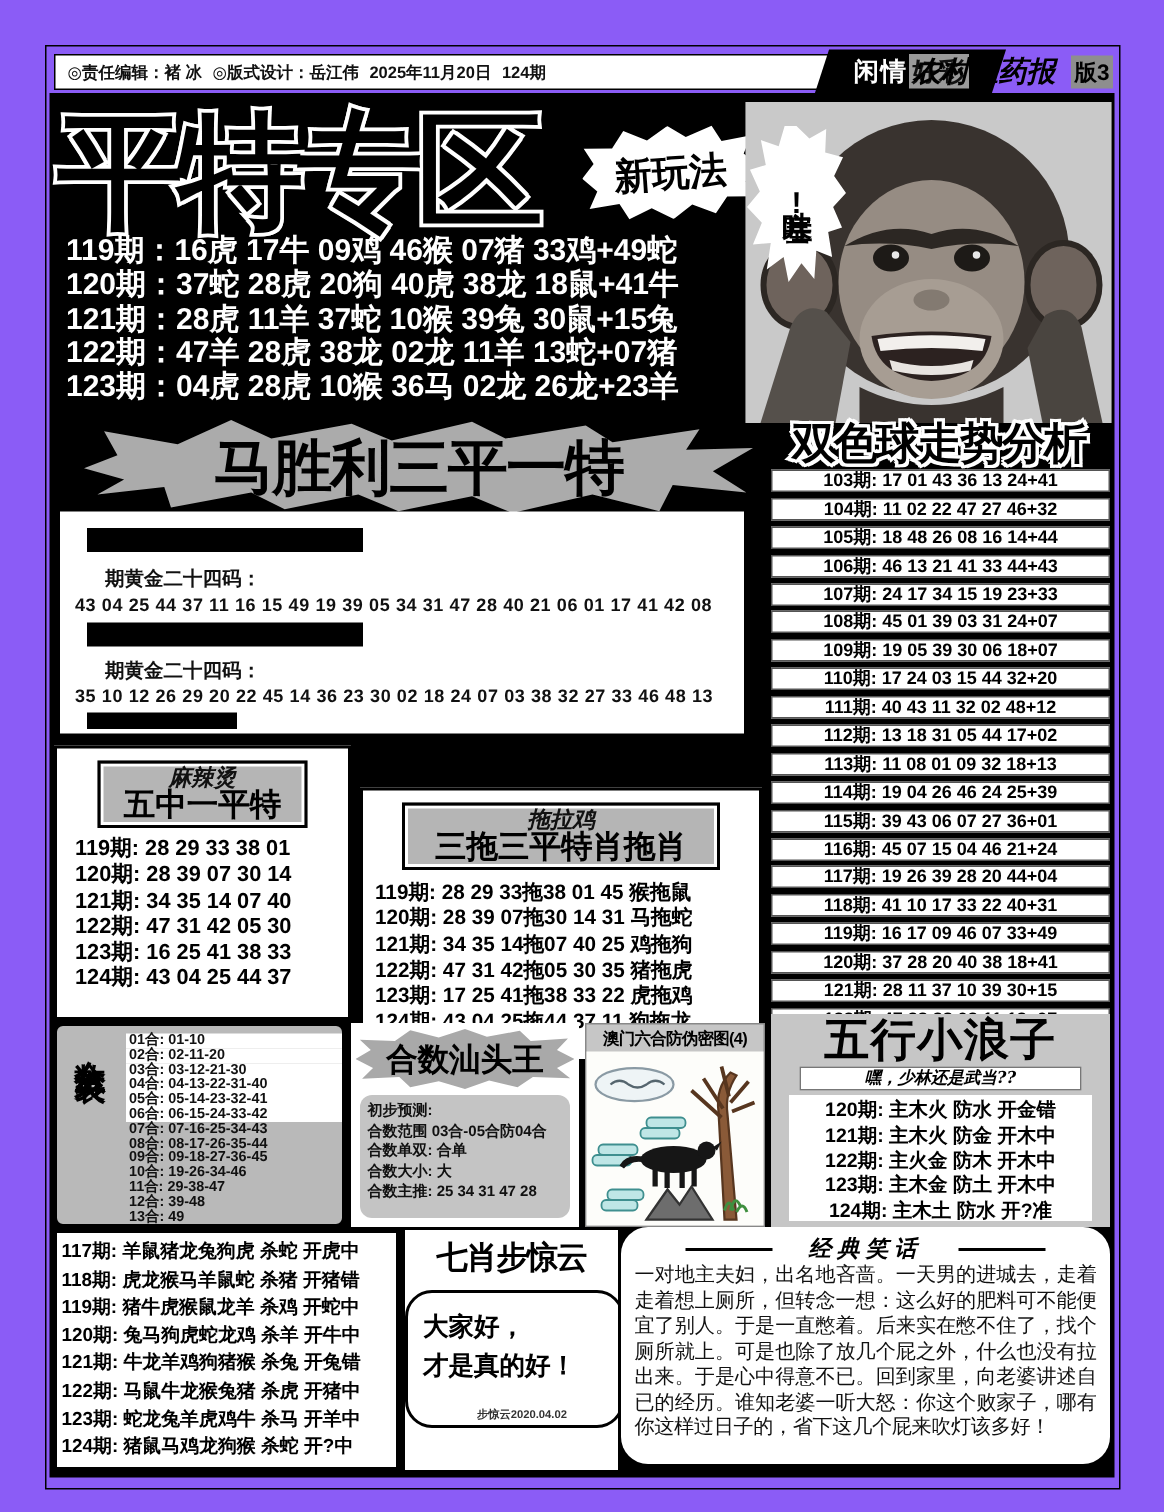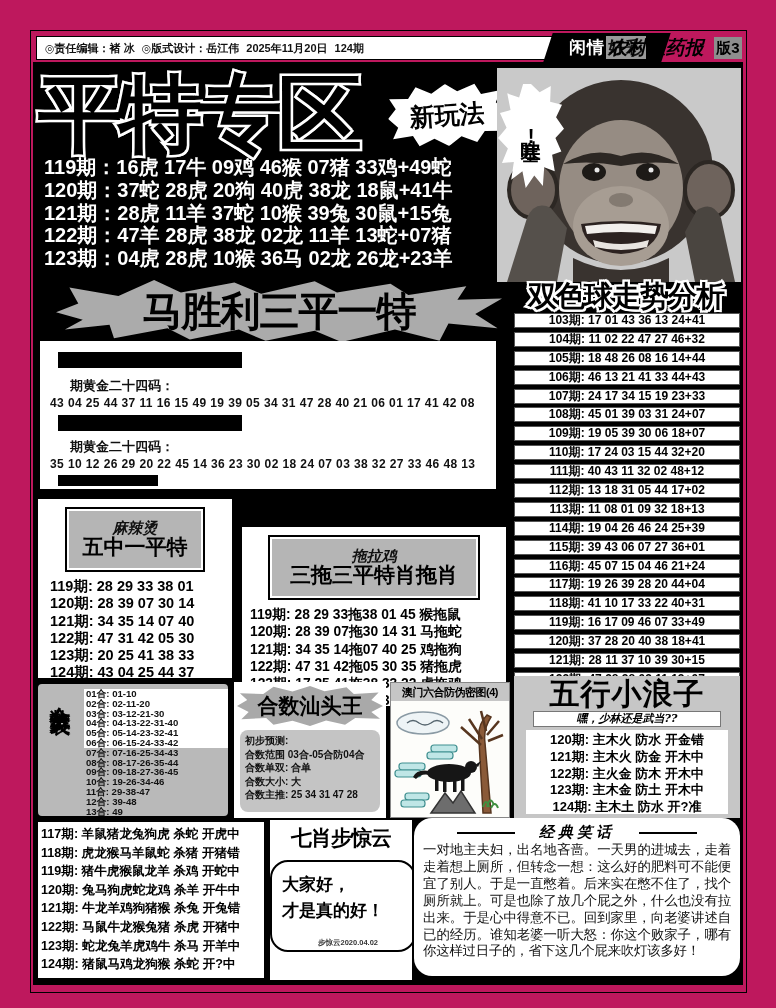--- a/index.html
+++ b/index.html
@@ -1,17 +1,17 @@
 <!DOCTYPE html>
 <html><head>
 <meta charset="utf-8">
 <style>
   html,body{margin:0;padding:0;background:#fff;}
   body{font-family:"Liberation Sans","DejaVu Sans",sans-serif;}
-  #page{position:relative;width:776px;height:1008px;background:#be185d;overflow:hidden;}
+  #page{position:relative;width:776px;height:1008px;background:#8b5cf6;overflow:hidden;}
   .abs{position:absolute;}
   #frame{left:30px;top:30px;width:715px;height:961px;border:1px solid #000;}
   
   #hdr-strip{left:36px;top:36px;width:530px;height:24px;border:1px solid #000;background:#fff;
     display:flex;align-items:center;font-size:11px;font-weight:bold;color:#111;padding-left:8px;box-sizing:border-box;}
   #hdr-strip span{margin-right:7px;white-space:nowrap;}
   #hdr-banner{left:548px;top:33px;width:118px;height:29px;background:#000;transform:skewX(-18deg);
     display:flex;align-items:center;justify-content:center;}
   #hdr-banner .inner{transform:skewX(18deg);display:flex;align-items:center;gap:1px;}
   #hdr-banner .w1{color:#fff;font-size:17px;font-weight:bold;letter-spacing:1px;}
@@ -48,21 +48,21 @@
     clip-path:polygon(0% 52%,5% 38%,3% 12%,14% 26%,22% 0%,28% 20%,40% 4%,46% 22%,58% 2%,63% 20%,75% 6%,79% 24%,92% 10%,90% 32%,100% 30%,94% 55%,99% 78%,88% 70%,86% 98%,76% 80%,64% 100%,58% 82%,47% 98%,41% 80%,30% 96%,25% 78%,13% 94%,12% 72%,2% 80%,6% 64%);}
   #gold-box{left:40px;top:341px;width:456px;height:148px;background:#fff;border-radius:0;}
   .redact{position:absolute;background:#000;}
   .gold-label{position:absolute;font-size:13px;font-weight:bold;color:#111;white-space:nowrap;}
   .gold-codes{position:absolute;font-size:12px;font-weight:bold;color:#111;white-space:nowrap;letter-spacing:0.4px;}
   
   .panel{background:#fff;border:2px solid #000;box-sizing:border-box;}
   #mlt-box{left:36px;top:497px;width:198px;height:183px;}
   #tlj-box{left:240px;top:525px;width:268px;height:183px;}
   .panel-head{margin:8px auto 6px auto;background:#b5b5b5;border:2px solid #000;box-shadow:0 0 0 2px #fff inset;
-    text-align:center;padding:12px 4px;}
+    text-align:center;padding:2px 4px;}
   .script-t{font-family:"DejaVu Serif","Liberation Serif",serif;font-style:italic;font-weight:bold;font-size:15px;color:#111;line-height:15px;}
   .head-main{font-size:21px;font-weight:900;color:#000;line-height:22px;white-space:nowrap;}
   .panel-rows{font-size:14.5px;font-weight:bold;color:#000;line-height:17.3px;white-space:nowrap;padding-left:12px;}
   
   #heshu-box{left:36px;top:682px;width:194px;height:136px;background:#b9b9b9;border:2px solid #000;border-radius:6px;box-sizing:border-box;}
   #heshu-title{position:absolute;left:8px;top:6px;height:124px;writing-mode:vertical-rl;text-orientation:upright;
     font-family:"DejaVu Serif","Liberation Serif",serif;font-weight:bold;font-size:21px;letter-spacing:2px;color:#000;}
   #heshu-rows{position:absolute;left:46px;top:5px;width:144px;font-size:9.6px;font-weight:bold;color:#111;line-height:9.8px;white-space:nowrap;}
   #heshu-rows div{padding:0 2px;}
   #heshu-rows div.hl{background:#fff;}
@@ -165,21 +165,21 @@
   <div class="abs panel" id="mlt-box">
     <div class="panel-head" style="width:128px;">
       <div class="script-t">麻辣烫</div>
       <div class="head-main">五中一平特</div>
     </div>
     <div class="panel-rows">
       <div>119期: 28 29 33 38 01</div>
       <div>120期: 28 39 07 30 14</div>
       <div>121期: 34 35 14 07 40</div>
       <div>122期: 47 31 42 05 30</div>
-      <div>123期: 20 25 41 38 33</div>
+      <div>123期: 16 25 41 38 33</div>
       <div>124期: 43 04 25 44 37</div>
     </div>
   </div>
 
   <div class="abs panel" id="tlj-box">
     <div class="panel-head" style="width:200px;">
       <div class="script-t">拖拉鸡</div>
       <div class="head-main">三拖三平特肖拖肖</div>
     </div>
     <div class="panel-rows" style="font-size:13.8px;padding-left:8px;">

